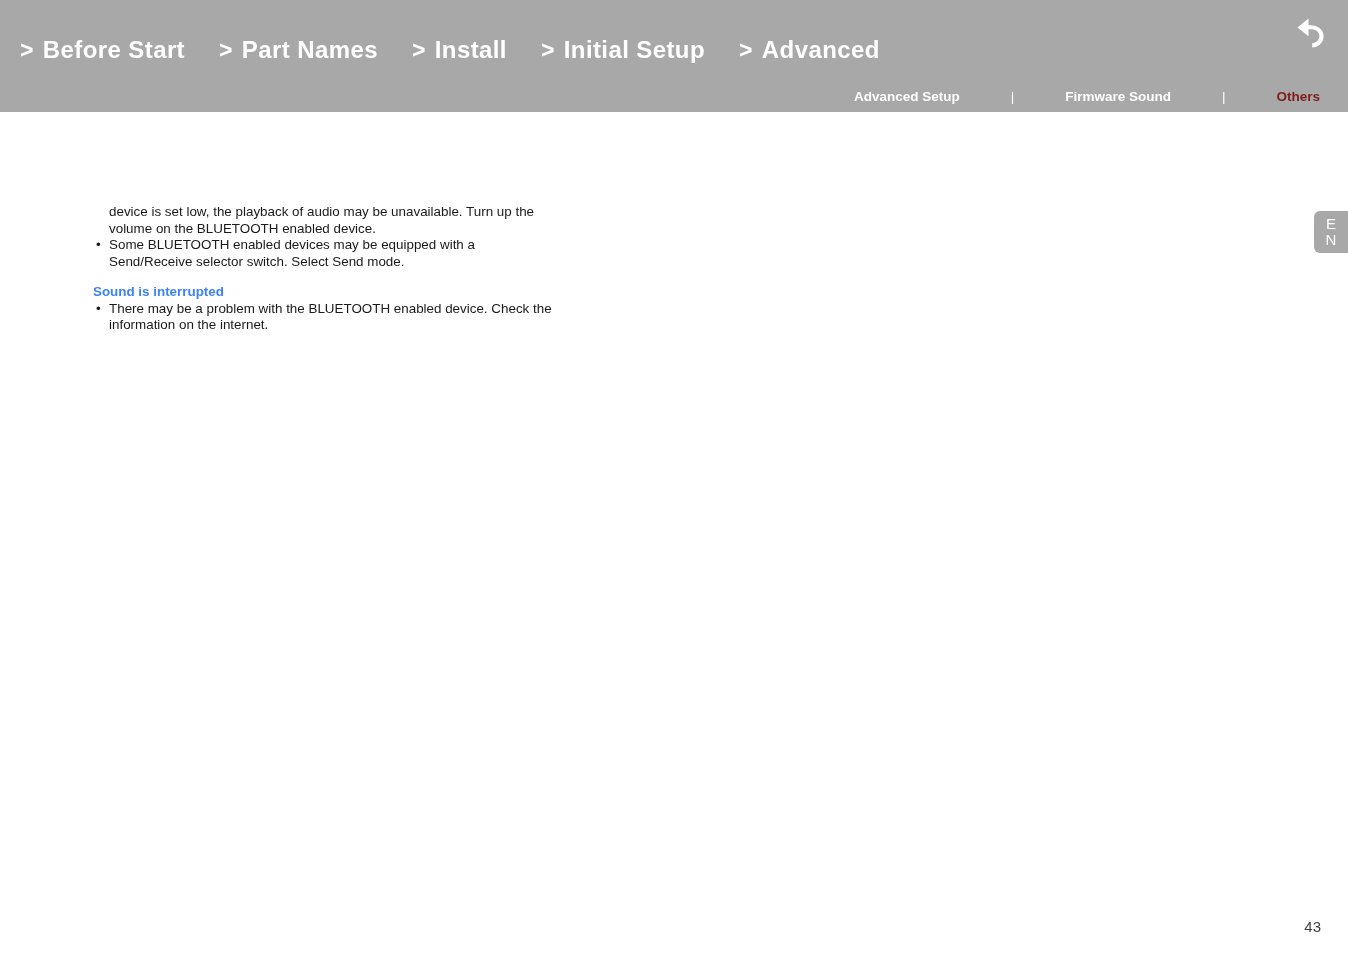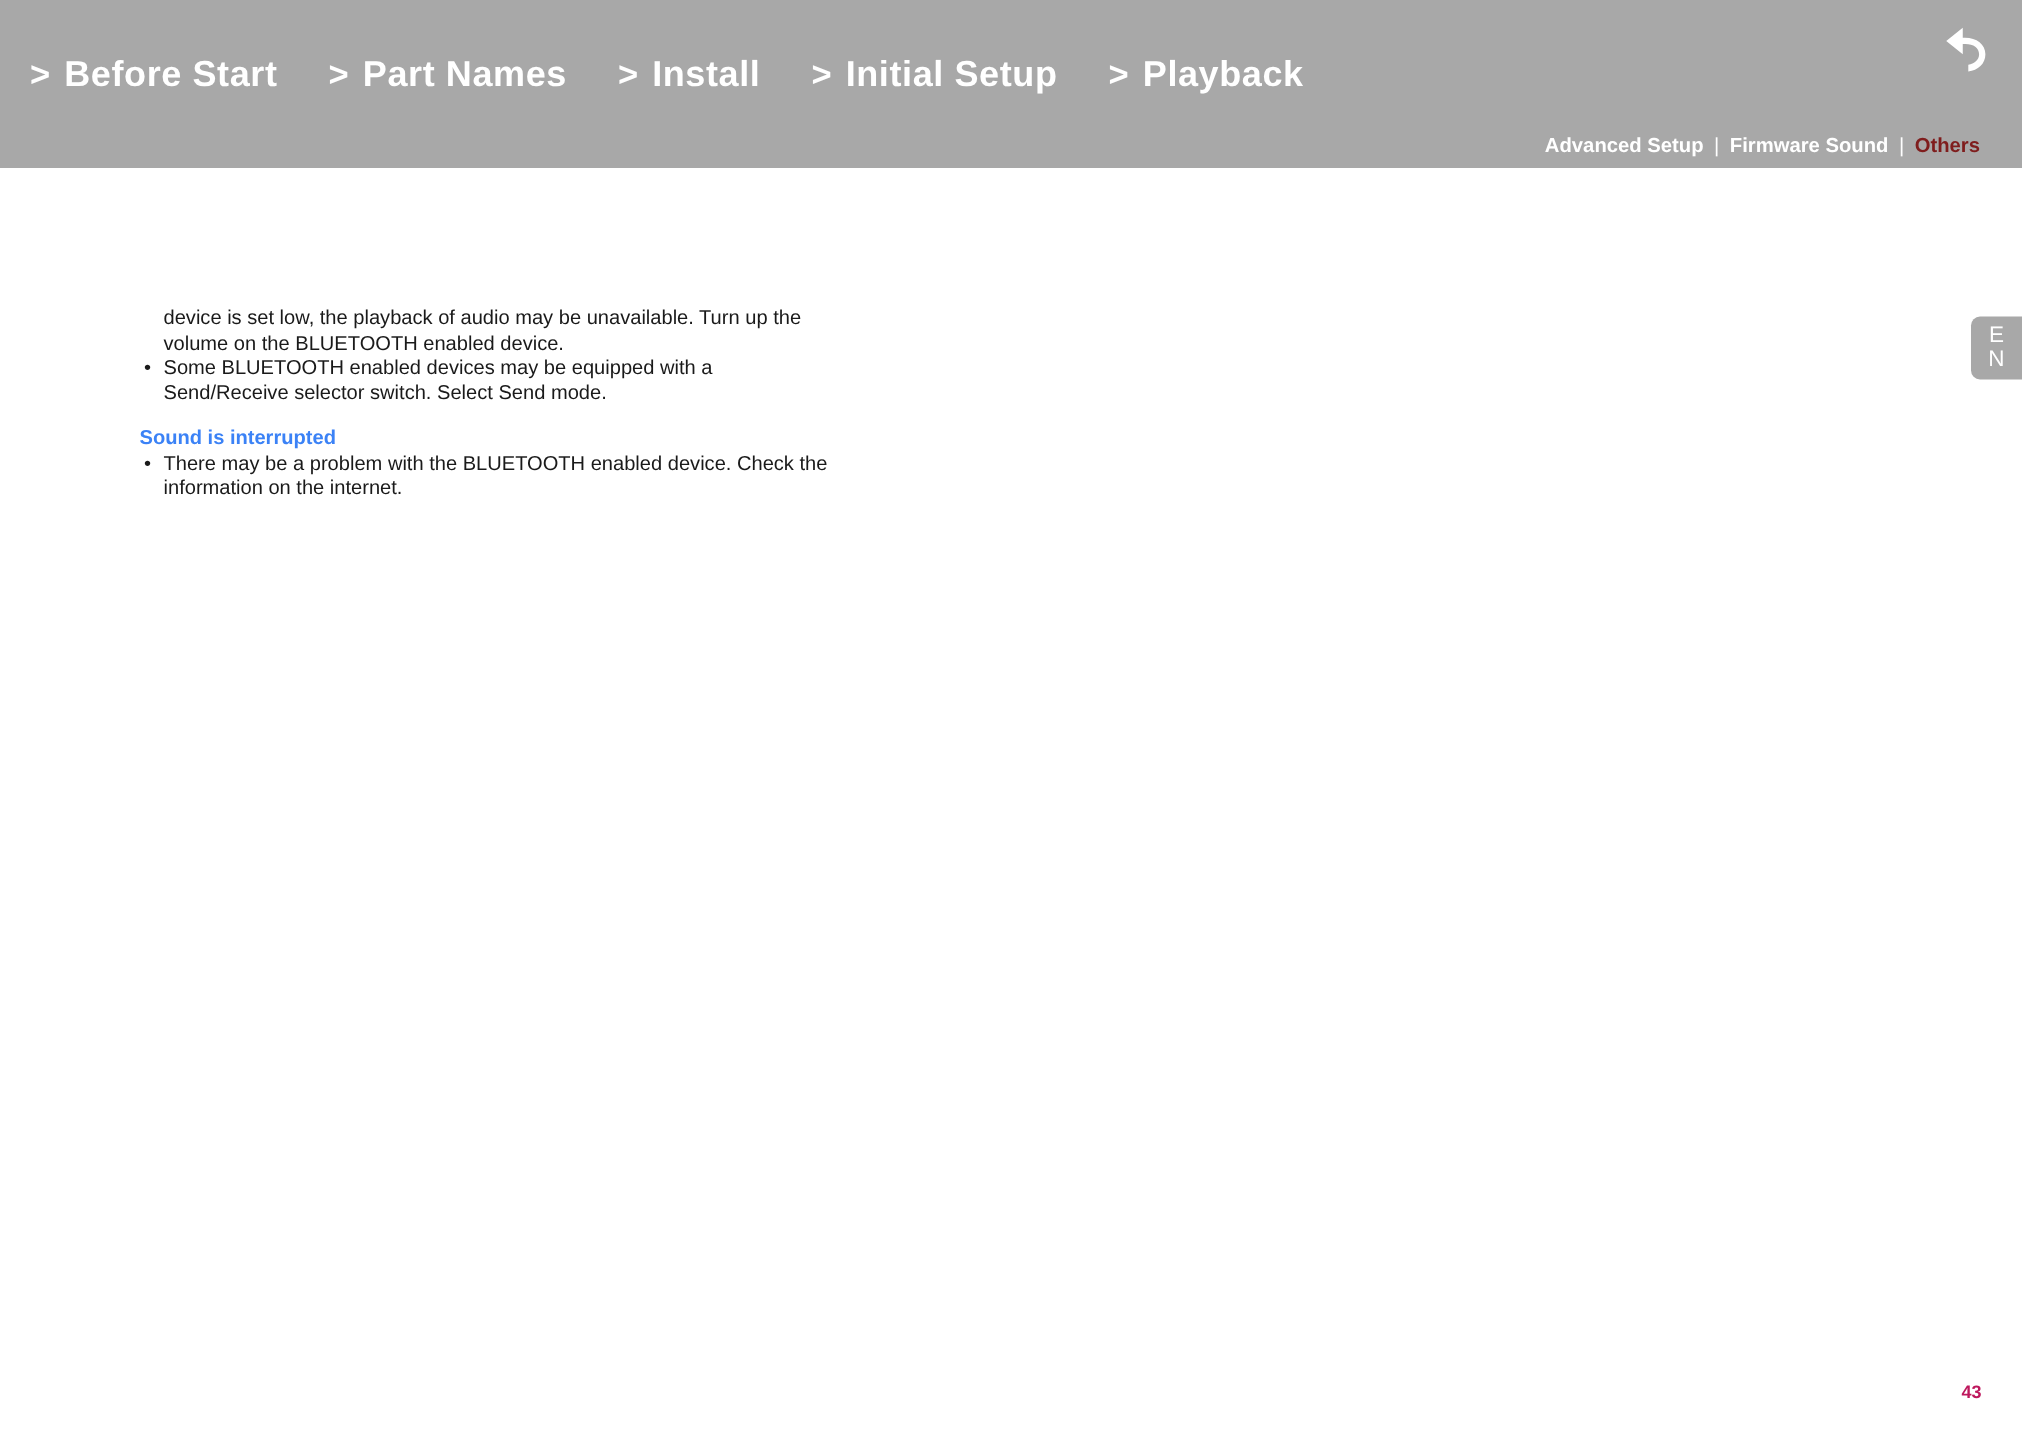--- a/index.html
+++ b/index.html
@@ -66,20 +66,21 @@
   
   #sub-nav {
     position: absolute;
     right: 28px;
     top: 89px;
     display: flex;
     align-items: center;
     font-size: 13.5px;
     font-weight: bold;
     white-space: nowrap;
+    gap: 44px;
   }
   .subnav-item {
     color: #ffffff;
     cursor: pointer;
   }
   .subnav-item.active {
     color: #7f1d1d;
   }
   .subnav-sep {
     color: #ffffff;
@@ -155,23 +156,23 @@
     padding-left: 0;
   }
 
   .section-block { margin-top: 0; }
 
   
   #page-number {
     position: absolute;
     right: 27px;
     bottom: 19px;
-    font-size: 12px;
-    font-weight: bold;
-    color: #be185d;
+    font-size: 15px;
+    font-weight: normal;
+    color: #404040;
   }
 </style>
 </head>
 <body>
 
 <div id="header-bar">
 
   <div id="main-nav">
 
     <div class="nav-item">
@@ -189,21 +190,21 @@
       <span>Install</span>
     </div>
 
     <div class="nav-item">
       <span class="nav-chevron">&gt;</span>
       <span>Initial Setup</span>
     </div>
 
     <div class="nav-item">
       <span class="nav-chevron">&gt;</span>
-      <span>Playback</span>
+      <span>Advanced</span>
     </div>
 
   </div>
 
   <div id="back-arrow-button">
     <svg width="46" height="42" viewBox="0 0 46 42" xmlns="http://www.w3.org/2000/svg">
       <path d="M20.5 6.5 L20.5 13.2 C29.0 12.6 35.6 17.0 35.6 24.2 C35.6 30.6 30.6 35.0 24.2 35.6 L24.2 31.2 C28.2 30.6 31.4 28.0 31.4 24.2 C31.4 19.6 27.0 16.8 20.5 17.4 L20.5 24.2 L9.5 15.4 Z" fill="#ffffff"></path>
     </svg>
   </div>
 

